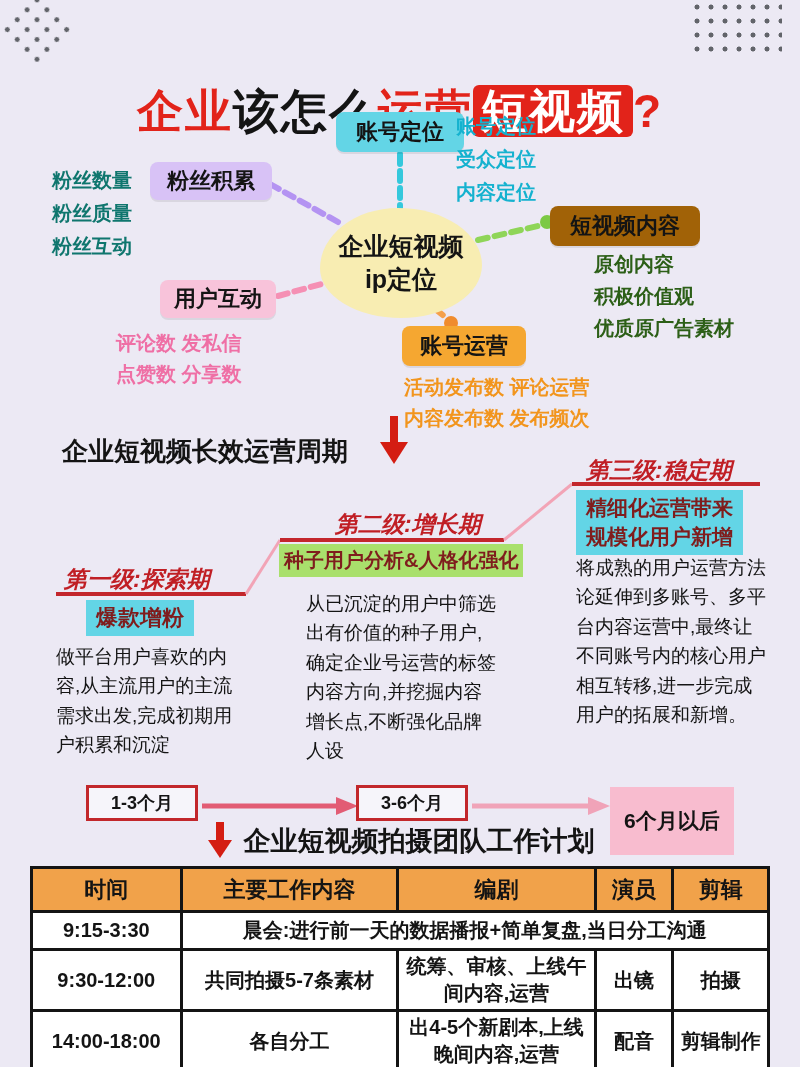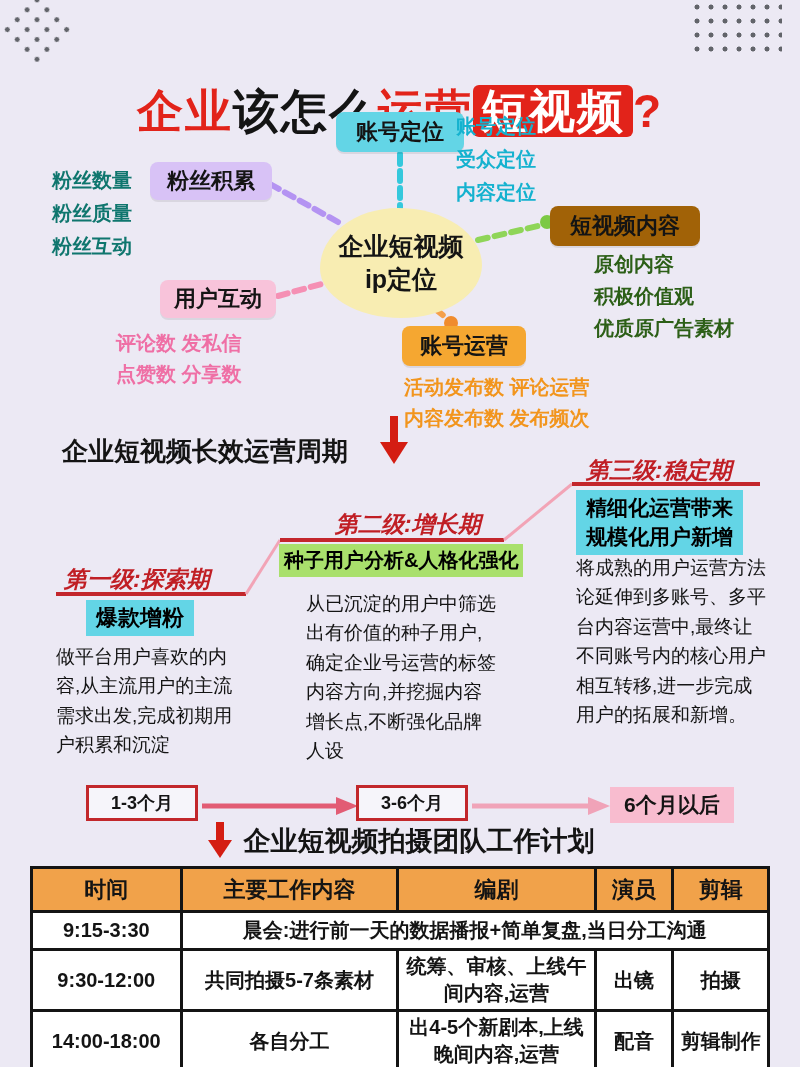--- a/index.html
+++ b/index.html
@@ -42,39 +42,39 @@
   
   .big-arrow { position:absolute; left:376px; top:416px; }
   .cycle-heading { position:absolute; left:62px; top:434px; font-size:26px; font-weight:bold; color:#141414; }
   .stairs { position:absolute; left:0; top:448px; }
 
   .stage-title { position:absolute; font-size:23px; font-weight:bold; color:#c01e24;font-style:italic; }
   .s1-title { left:64px;  top:564px; }
   .s2-title { left:335px; top:509px; }
   .s3-title { left:586px; top:455px; }
 
-  .stage-hl { position:absolute; font-weight:bold; color:#000000; background:#63d5e6; padding:3px 10px; }
+  .stage-hl { position:absolute; font-weight:bold; color:#7f1d1d; background:#63d5e6; padding:3px 10px; }
   .s1-hl { left:86px;  top:600px; font-size:22px; }
   .s2-hl { left:279px; top:544px; font-size:20px; background:#a9e06c; padding:3px 5px; }
   .s3-hl { left:576px; top:490px; font-size:21px; line-height:1.4; white-space:pre-line; }
 
   .stage-body { position:absolute; font-size:19px; line-height:1.55; color:#141414; }
   .s1-body { left:56px;  top:642px; width:190px; }
   .s2-body { left:306px; top:589px; width:194px; }
   .s3-body { left:576px; top:553px; width:190px; }
 
   
   .tl-box { position:absolute; width:112px; height:36px; border:3px solid #c2272b; background:rgba(255,255,255,.55);
             display:flex; align-items:center; justify-content:center; font-size:18px; font-weight:bold; color:#141414; }
   .tl-box1 { left:86px;  top:785px; }
   .tl-box2 { left:356px; top:785px; }
   .tl-arrow { position:absolute; }
   .tl-arrow1 { left:202px; top:795px; }
   .tl-arrow2 { left:472px; top:795px; }
-  .tl-pink { position:absolute; left:610px; top:787px; background:#f8bccf; padding:4px 14px;
+  .tl-pink { position:absolute; left:610px; top:787px; background:#f8bccf; padding:20px 14px;
              font-size:21px; font-weight:bold; color:#141414; }
 
   
   .plan-heading { position:absolute; left:0; top:822px; width:100%; display:flex; align-items:center;
                   justify-content:center; gap:10px; font-size:27px; font-weight:bold; color:#141414; }
   .plan-table { position:absolute; left:30px; top:866px; width:740px; border-collapse:collapse; background:#ffffff; }
   .plan-table th, .plan-table td { border:3px solid #141414; text-align:center; vertical-align:middle;
                                    font-weight:bold; color:#141414; padding:2px 4px; }
   .plan-table th { background:#f1a24a; font-size:22px; height:44px; }
   .plan-table td { font-size:20px; }

